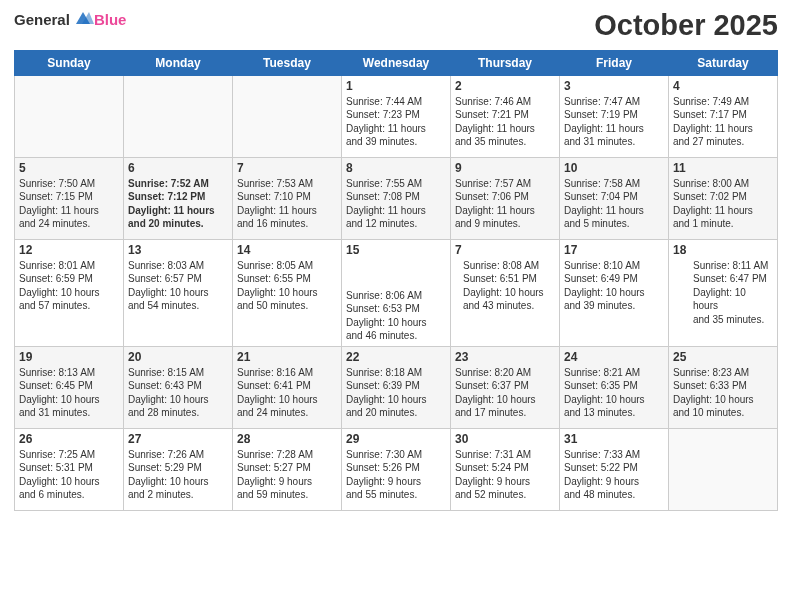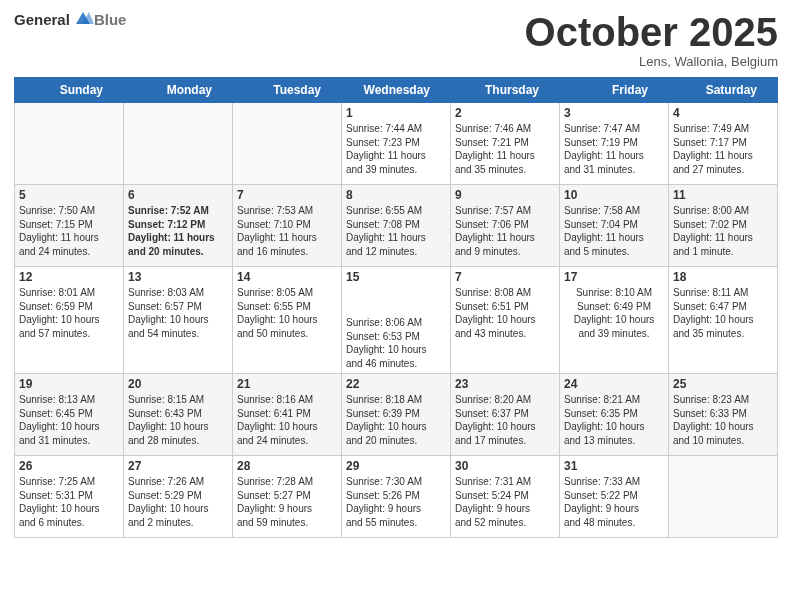--- a/index.html
+++ b/index.html
@@ -19,41 +19,41 @@
     .header {
       display: flex;
       justify-content: space-between;
       align-items: flex-start;
       margin-bottom: 8px;
     }
     .title-block {
       text-align: right;
     }
     .month-title {
-      font-size: 40px;
+      font-size: 29px;
       font-weight: bold;
       color: #333;
       line-height: 1.1;
     }
     .subtitle {
       font-size: 13px;
       color: #555;
     }
     .calendar {
       width: 100%;
       border-collapse: collapse;
       border: 1px solid #ccc;
     }
     .calendar th {
       background: #2a6db5;
       color: #fff;
       font-size: 12px;
       font-weight: bold;
-      padding: 5px 20px;
-      text-align: right;
+      padding: 5px 8px;
+      text-align: center;
       border: 1px solid #2a6db5;
       width: calc(100% / 7);
     }
     .calendar td {
       border: 1px solid #ccc;
       vertical-align: top;
       padding: 3px 4px;
       width: calc(100% / 7);
       height: 82px;
       background: #fff;
@@ -93,25 +93,24 @@
 <div class="container">
   <div class="header">
     <div class="logo-wrapper">
       <div class="logo-line">
         <span style="font-size:15px;font-weight:bold;color:#333;">General</span>
         <svg width="22" height="18" viewBox="0 0 22 18" style="margin-left:2px;">
           <polygon points="4,14 11,2 18,14" fill="#1a6bbf" opacity="0.85"></polygon>
           <polygon points="10,14 17,2 22,14" fill="#1a6bbf" opacity="0.5"></polygon>
         </svg>
       </div>
-      <span style="font-size:15px;font-weight:bold;color:#737373;margin-top:-4px;">Blue</span>
+      <span style="font-size:15px;font-weight:bold;color:#ec4899;margin-top:-4px;">Blue</span>
     </div>
     <div class="title-block">
       <div class="month-title">October 2025</div>
-      <div class="subtitle">Lens, Wallonia, Belgium</div>
     </div>
   </div>
 
   <table class="calendar">
     <thead>
       <tr>
         <th>Sunday</th>
         <th>Monday</th>
         <th>Tuesday</th>
         <th>Wednesday</th>
@@ -171,21 +170,21 @@
           </td>
           <td>
             <span class="day-number">7</span>
             <div class="day-info" style="white-space: pre-line;">Sunrise: 7:53 AM
 Sunset: 7:10 PM
 Daylight: 11 hours
 and 16 minutes.</div>
           </td>
           <td>
             <span class="day-number">8</span>
-            <div class="day-info" style="white-space: pre-line;">Sunrise: 6:55 AM
+            <div class="day-info" style="white-space: pre-line;">Sunrise: 7:55 AM
 Sunset: 7:08 PM
 Daylight: 11 hours
 and 12 minutes.</div>
           </td>
           <td>
             <span class="day-number">9</span>
             <div class="day-info" style="white-space: pre-line;">Sunrise: 7:57 AM
 Sunset: 7:06 PM
 Daylight: 11 hours
 and 9 minutes.</div>
@@ -229,35 +228,35 @@
           </td>
           <td>
             <span class="day-number">15</span>
             <div class="day-info" style="white-space: pre-line; margin-top: 32px;">Sunrise: 8:06 AM
 Sunset: 6:53 PM
 Daylight: 10 hours
 and 46 minutes.</div>
           </td>
           <td>
             <span class="day-number">7</span>
-            <div class="day-info" style="white-space: pre-line;">Sunrise: 8:08 AM
+            <div class="day-info" style="white-space: pre-line; margin-left: 8px;">Sunrise: 8:08 AM
 Sunset: 6:51 PM
 Daylight: 10 hours
 and 43 minutes.</div>
           </td>
           <td>
             <span class="day-number">17</span>
-            <div class="day-info" style="white-space: pre-line; text-align: center;">Sunrise: 8:10 AM
+            <div class="day-info" style="white-space: pre-line;">Sunrise: 8:10 AM
 Sunset: 6:49 PM
 Daylight: 10 hours
 and 39 minutes.</div>
           </td>
           <td>
             <span class="day-number">18</span>
-            <div class="day-info" style="white-space: pre-line;">Sunrise: 8:11 AM
+            <div class="day-info" style="white-space: pre-line; margin-left: 20px;">Sunrise: 8:11 AM
 Sunset: 6:47 PM
 Daylight: 10 hours
 and 35 minutes.</div>
           </td>
         </tr>
         <tr>
           <td>
             <span class="day-number">19</span>
             <div class="day-info" style="white-space: pre-line;">Sunrise: 8:13 AM
 Sunset: 6:45 PM

